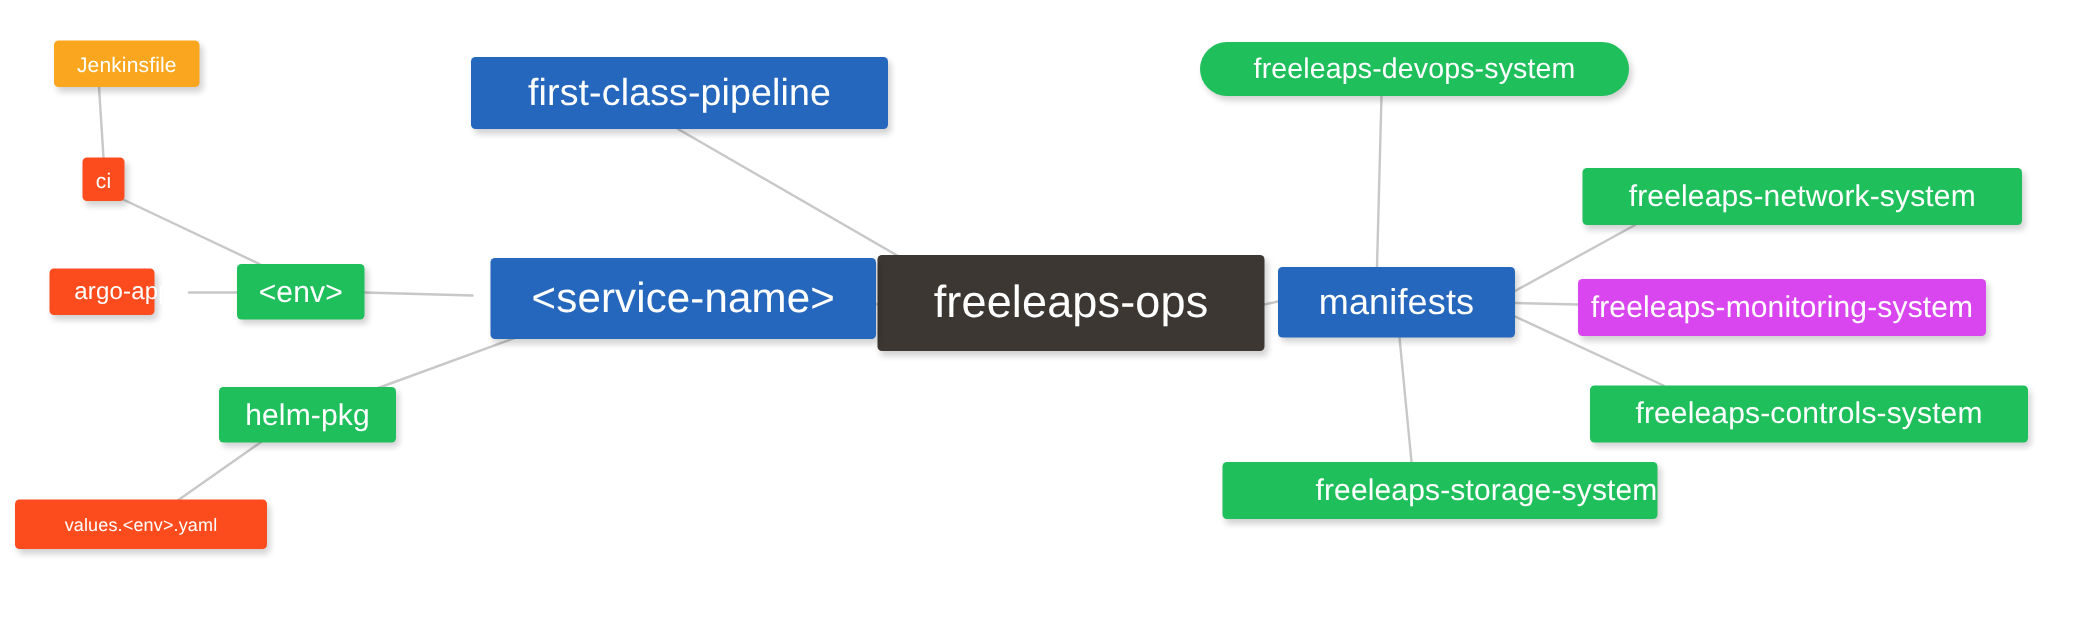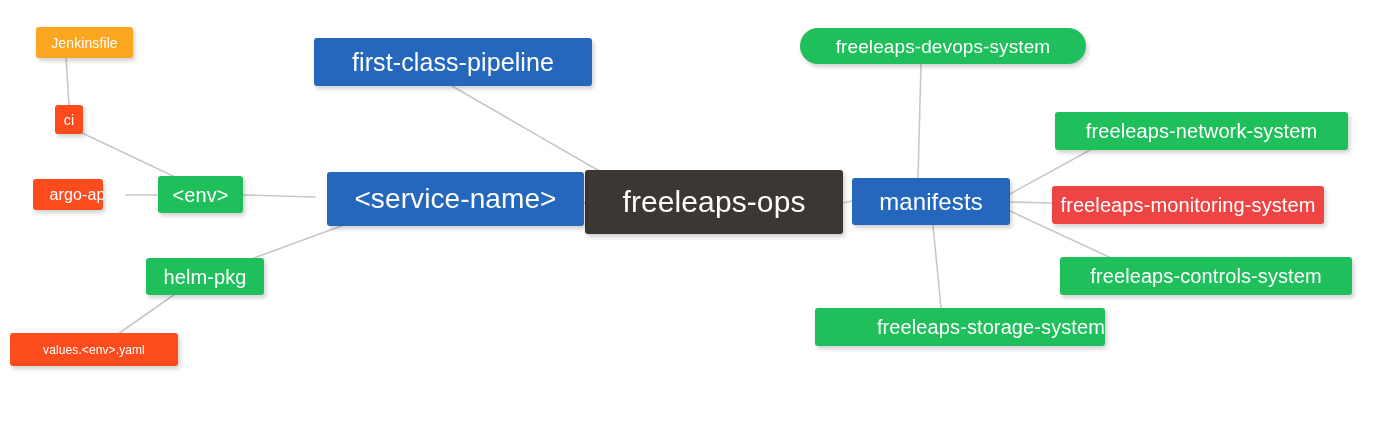--- a/index.html
+++ b/index.html
@@ -88,21 +88,21 @@
       </div>
       <div class="node" style="left: 10px; top: 333px; width: 168px; height: 33px; font-size: 12px; background: rgb(252, 76, 30); color: rgb(255, 255, 255);">
         <span>values.&lt;env&gt;.yaml</span>
       </div>
       <div class="node" style="left: 800px; top: 28px; width: 286px; height: 36px; font-size: 19px; background: rgb(31, 191, 92); color: rgb(255, 255, 255); border-radius: 18px;">
         <span>freeleaps-devops-system</span>
       </div>
       <div class="node" style="left: 1055px; top: 112px; width: 293px; height: 38px; font-size: 20px; background: rgb(31, 191, 92); color: rgb(255, 255, 255);">
         <span>freeleaps-network-system</span>
       </div>
-      <div class="node" style="left: 1052px; top: 186px; width: 272px; height: 38px; font-size: 20px; background: #ef4444; color: rgb(255, 255, 255);">
+      <div class="node" style="left: 1052px; top: 186px; width: 272px; height: 38px; font-size: 20px; background: #d946ef; color: rgb(255, 255, 255);">
         <span>freeleaps-monitoring-system</span>
       </div>
       <div class="node" style="left: 1060px; top: 257px; width: 292px; height: 38px; font-size: 20px; background: rgb(31, 191, 92); color: rgb(255, 255, 255);">
         <span>freeleaps-controls-system</span>
       </div>
       <div class="node" style="left: 815px; top: 308px; width: 290px; height: 38px; font-size: 20px; background: rgb(31, 191, 92); color: rgb(255, 255, 255); justify-content: flex-end;">
         <span>freeleaps-storage-system</span>
       </div>
     </div>
 </div>

